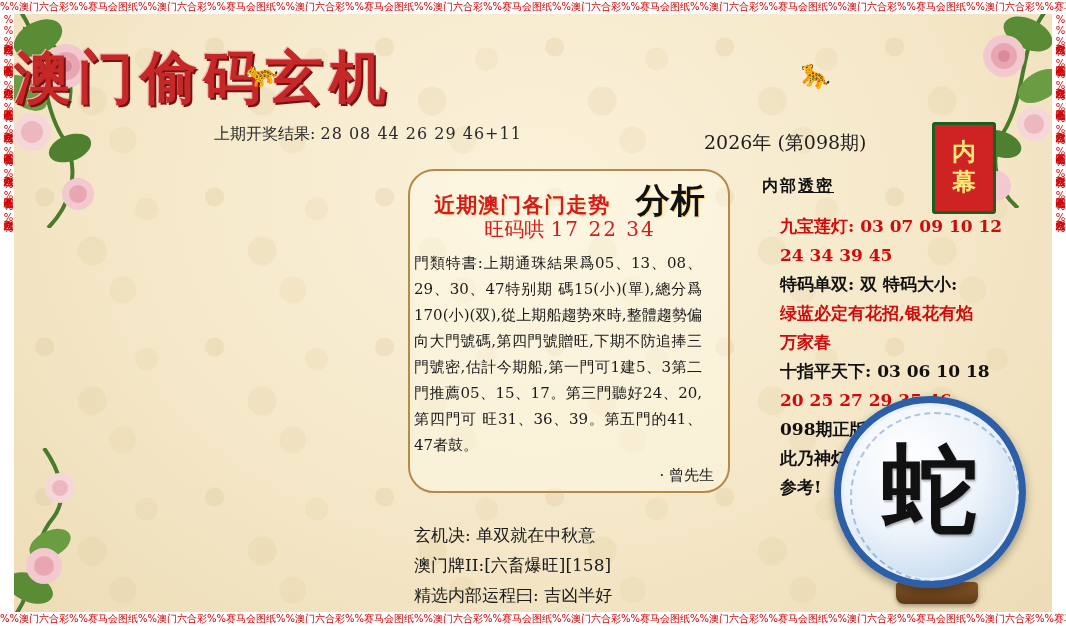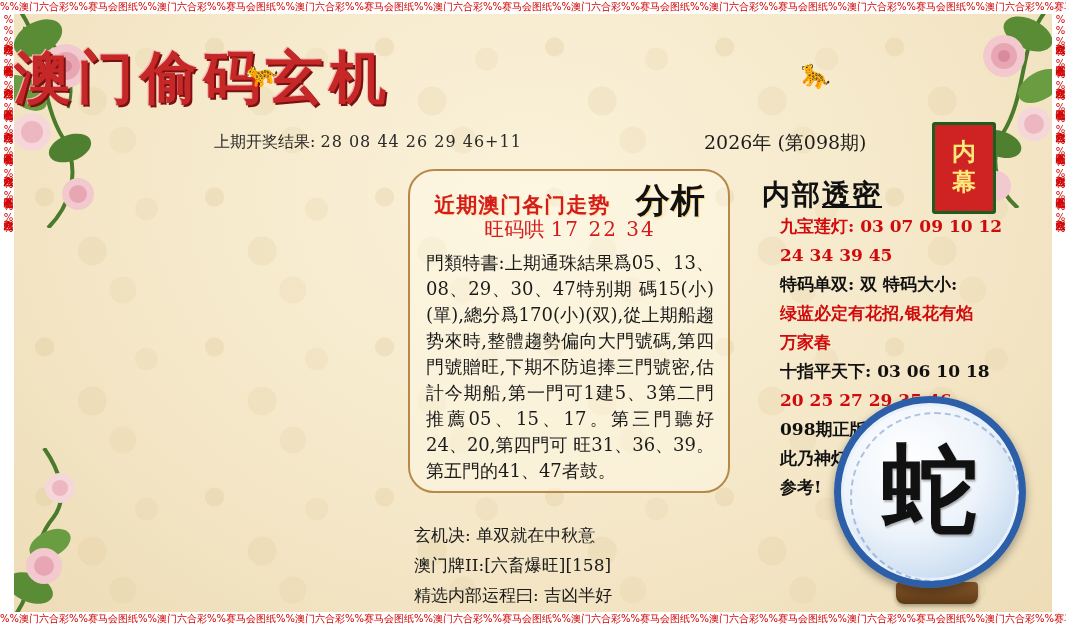--- a/index.html
+++ b/index.html
@@ -69,21 +69,21 @@
       2px 2px 0 #7a1010,
       -1px -1px 0 #f7b5b5,
       0 0 2px rgba(0,0,0,.25);
   }
   .butterfly{position:absolute;font-size:26px;color:#3b63b8;}
   .bf1{left:232px;top:44px;transform:rotate(-18deg);}
   .bf2{left:786px;top:46px;transform:rotate(14deg);}
 
   
   .lastresult{
-    position:absolute;left:200px;top:118px;
+    position:absolute;left:200px;top:110px;
     font-size:16px;color:#2a2a2a;
     font-family:"DejaVu Serif","Liberation Serif",serif;
   }
   .lastresult b{font-weight:normal;letter-spacing:1px;}
   .issue{
     position:absolute;left:690px;top:116px;
     font-size:19px;color:#1d1d1d;
     font-family:"DejaVu Serif","Liberation Serif",serif;
   }
 
@@ -133,42 +133,42 @@
     letter-spacing:1px;
   }
   .mid-title .big{font-size:34px;color:#111;text-shadow:1px 1px 0 #ffd98a;margin-left:17px;}
   .wangma{
     position:absolute;left:406px;top:202px;width:300px;text-align:center;
     font-family:"DejaVu Serif","Liberation Serif",serif;
     font-size:20px;font-weight:normal;color:#d41c1c;
   }
   .wangma .nums{color:#d41c1c;letter-spacing:2px;}
   .midbody{
-    position:absolute;left:412px;top:236px;width:288px;
-    font-family:"DejaVu Serif","Liberation Serif",serif;
-    font-size:18px;line-height:26px;color:#1b1b1b;
+    position:absolute;left:400px;top:236px;width:288px;
+    font-family:"DejaVu Serif","Liberation Serif",serif;
+    font-size:15px;line-height:26px;color:#1b1b1b;
     text-align:justify;
   }
   .sign{
     position:absolute;left:412px;top:452px;width:288px;text-align:right;
     font-family:"DejaVu Serif","Liberation Serif",serif;
     font-size:15px;color:#1b1b1b;
   }
   .bottomlines{
     position:absolute;left:400px;top:482px;width:330px;
     font-family:"DejaVu Serif","Liberation Serif",serif;
     font-size:17px;line-height:30px;color:#1b1b1b;margin-top:24px;
   }
   .bottomlines div{margin:0;}
 
   
   .right-title{
     position:absolute;left:748px;top:162px;
     font-family:"DejaVu Serif","Liberation Serif",serif;
-    font-size:28px;font-weight:bold;color:#111;
+    font-size:16px;font-weight:bold;color:#111;
     letter-spacing:2px;
   }
   .right-title .u{text-decoration:underline;}
   .rightbody{
     position:absolute;left:746px;top:198px;width:272px;
     font-family:"DejaVu Serif","Liberation Serif",serif;
     font-size:17px;line-height:29px;color:#d00b0b;font-weight:bold;
   }
   .rightbody .black{color:#111;font-weight:bold;}
   .rightbody .row{display:block;margin-left:20px;}
@@ -274,20 +274,21 @@
     <div class="midpanel"></div>
     <div class="mid-title">
       <span>近期澳门各门走势</span>
       <span class="big">分析</span>
     </div>
     <div class="wangma">
       <span>旺码哄</span>
       <span class="nums">17  22  34</span>
     </div>
     <div class="midbody">門類特書:上期通珠結果爲05、13、08、29、30、47特别期 碼15(小)(單),總分爲170(小)(双),從上期船趨势來時,整體趨勢偏向大門號碼,第四門號贈旺,下期不防追捧三門號密,估計今期船,第一門可1建5、3第二門推薦05、15、17。第三門聽好24、20,第四門可 旺31、36、39。第五門的41、47者鼓。</div>
+    <div class="sign">· 曾先生</div>
 
     <div class="bottomlines">
       <div>玄机决:  单双就在中秋意</div>
       <div>澳门牌II:[六畜爆旺][158]</div>
       <div>精选内部运程曰:  吉凶半好</div>
       <div>二字经:  木荣。</div>
     </div>
 
     <div class="right-title">
       <span>内部</span><span class="u">透密</span>

